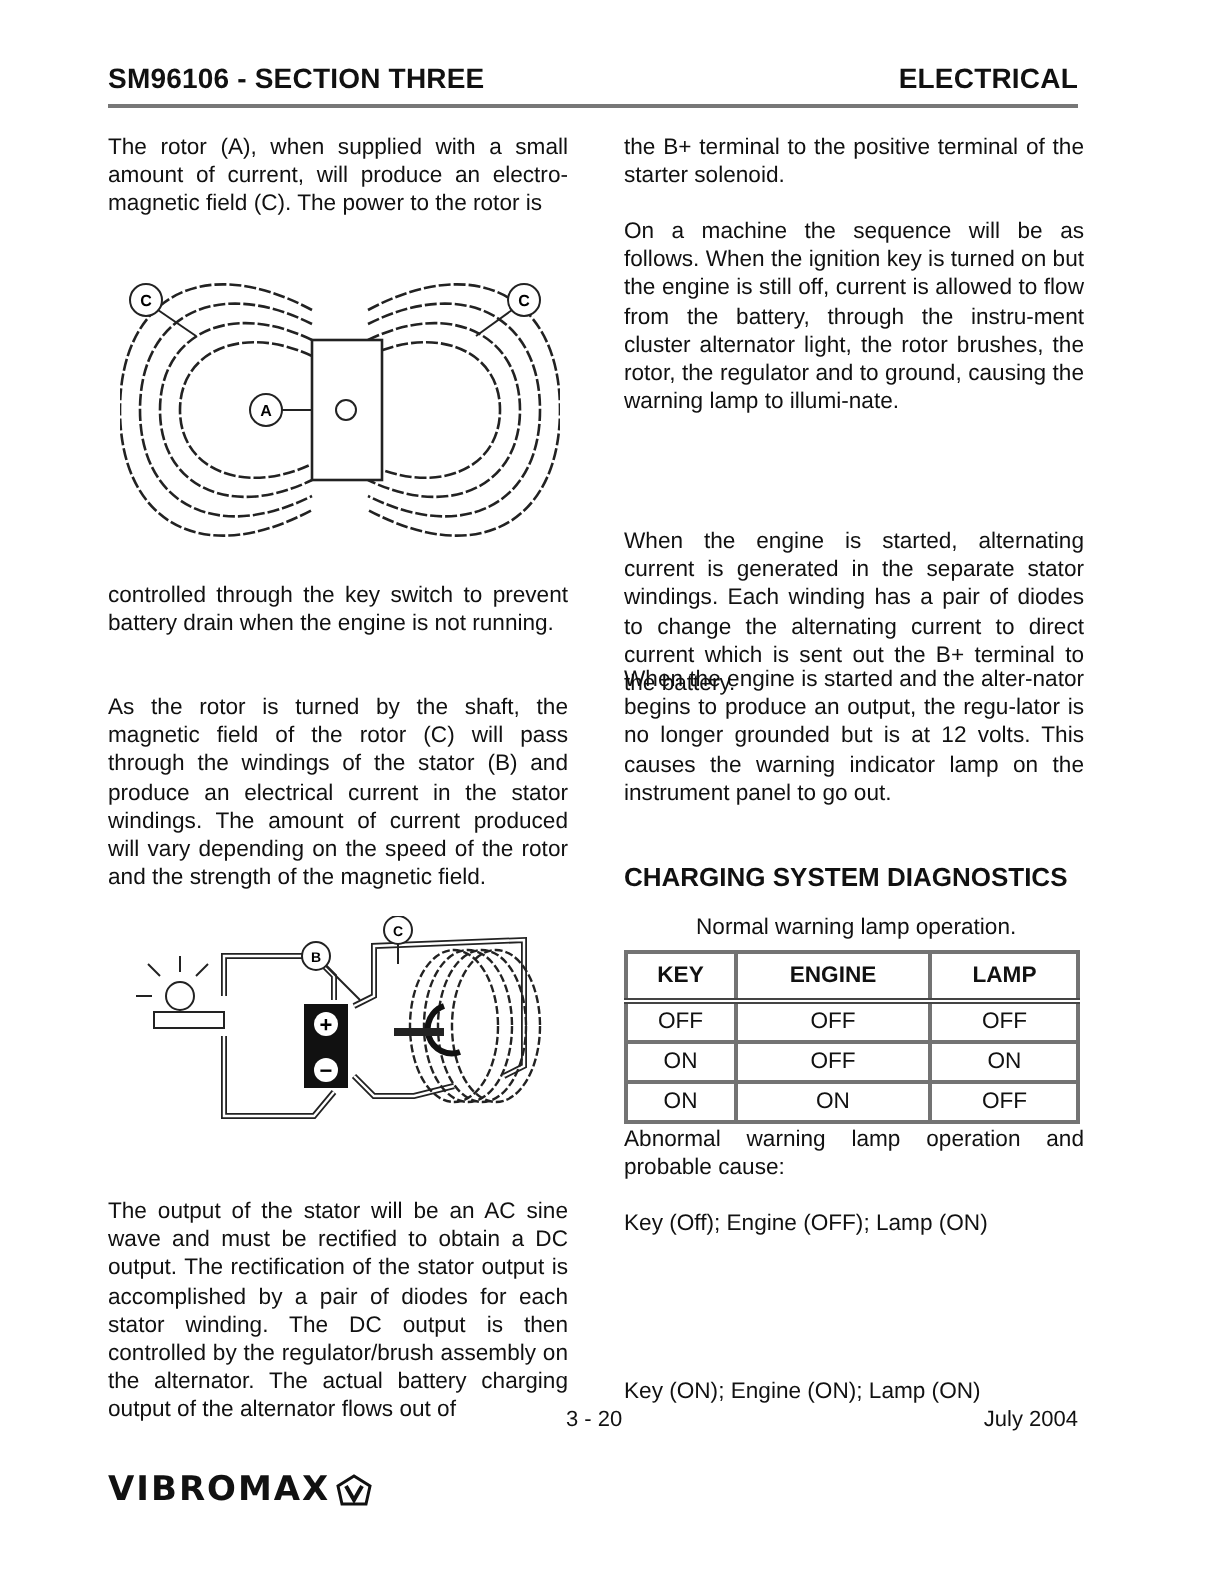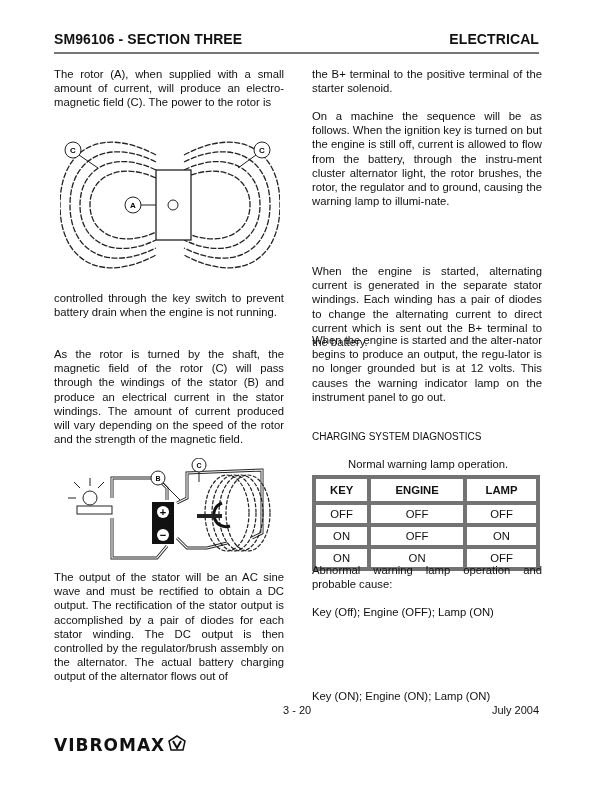--- a/index.html
+++ b/index.html
@@ -5,26 +5,26 @@
   html, body { margin:0; padding:0; background:#fff; }
   body { width:612px; height:791px; position:relative; overflow:hidden;
          font-family:"Liberation Sans", sans-serif; color:#111; }
   .hdr { position:absolute; top:31px; font-weight:bold; font-size:14px; letter-spacing:0.1px; }
   .hdr-left { left:54px; }
   .hdr-right { right:73px; }
   .hrule { position:absolute; left:54px; top:52px; width:485px; height:2px; background:#777; }
   .col { position:absolute; width:230px; font-size:11.3px; line-height:14.2px; text-align:justify; }
   .col p { margin:0; }
   .fig { position:absolute; }
-  .heading { position:absolute; left:312px; top:431px; font-weight:normal; font-size:10px; }
+  .heading { position:absolute; left:312px; top:431px; font-weight:bold; font-size:13px; }
   table.diag { position:absolute; left:312px; top:475px; width:228px; border-collapse:collapse; font-size:11.3px; }
-  table.diag td, table.diag th { border:4px solid #737373; text-align:center; height:18px; padding:0; }
+  table.diag td, table.diag th { border:2px solid #737373; text-align:center; height:18px; padding:0; }
   table.diag th { font-weight:bold; height:22px; border-bottom:3px double #444; }
   .footer { position:absolute; top:704px; font-size:11px; }
-  .logo { position:absolute; left:54px; top:735px; font-weight:900; font-size:17px; letter-spacing:1px; font-family:"DejaVu Sans", sans-serif; display:flex; align-items:flex-start; gap:3px; }
+  .logo { position:absolute; left:54px; top:735px; font-weight:900; font-size:17px; letter-spacing:1px; font-family:"DejaVu Sans", sans-serif; display:flex; align-items:flex-end; gap:3px; }
 </style>
 </head>
 <body>
 
 <div class="hdr hdr-left">SM96106 - SECTION THREE</div>
 <div class="hdr hdr-right">ELECTRICAL</div>
 <div class="hrule"></div>
 
 <div class="col" style="left:54px; top:67px;">
   <p>The rotor (A), when supplied with a small amount of current, will produce an electro-magnetic field (C). The power to the rotor is</p>
@@ -100,21 +100,21 @@
   <g font-family="Liberation Sans, sans-serif" font-size="7" font-weight="bold" text-anchor="middle">
     <circle cx="96" cy="20" r="7" fill="#fff" stroke="#222"></circle>
       <text x="96" y="23">B</text>
     <line x1="101" y1="25" x2="118" y2="42" stroke="#222"></line>
     <circle cx="137" cy="7" r="7" fill="#fff" stroke="#222"></circle>
       <text x="137" y="10">C</text>
     <line x1="137" y1="14" x2="137" y2="24" stroke="#222"></line>
   </g>
 </svg>
 
-<div class="col" style="left:54px; top:570px;">
+<div class="col" style="left:54px; top:599px;">
   <p>The output of the stator will be an AC sine wave and must be rectified to obtain a DC output. The rectification of the stator output is accomplished by a pair of diodes for each stator winding. The DC output is then controlled by the regulator/brush assembly on the alternator. The actual battery charging output of the alternator flows out of</p>
 </div>
 
 <div class="col" style="left:312px; top:67px;">
   <p>the B+ terminal to the positive terminal of the starter solenoid.</p>
 </div>
 <div class="col" style="left:312px; top:109px;">
   <p>On a machine the sequence will be as follows. When the ignition key is turned on but the engine is still off, current is allowed to flow from the battery, through the instru-ment cluster alternator light, the rotor brushes, the rotor, the regulator and to ground, causing the warning lamp to illumi-nate.</p>
 </div>
 <div class="col" style="left:312px; top:236px;margin-top:28px;">

